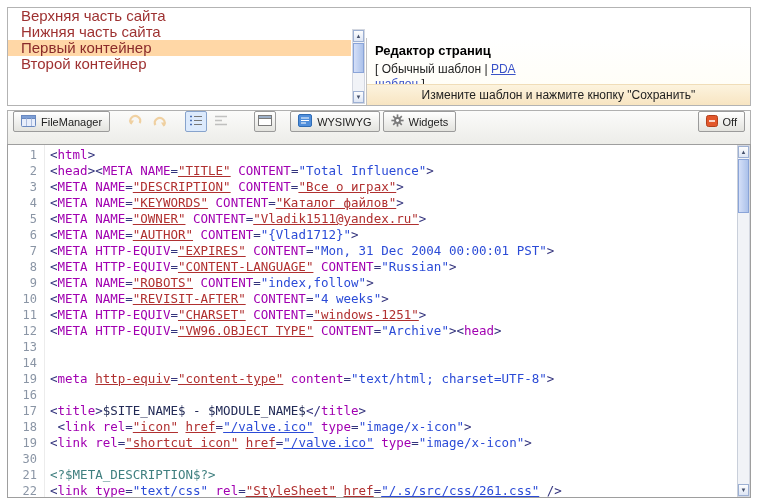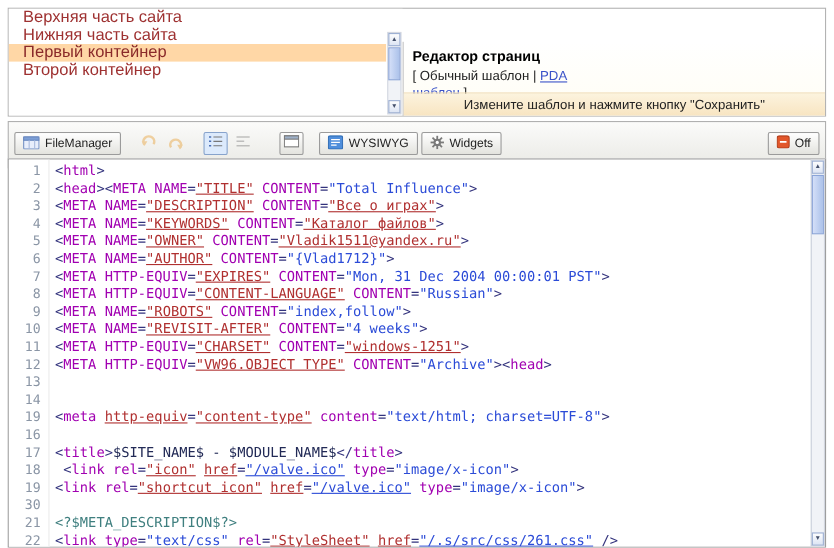--- a/index.html
+++ b/index.html
@@ -42,21 +42,21 @@
   .sb-thumb { position:absolute; left:0; width:11px;
               background:linear-gradient(90deg,#d4dff8,#acc2ea); border:1px solid #8aa4d8; cursor:pointer; }
   .list-sb { top:21px; bottom:1px; right:1px; }
   .list-sb .sb-thumb { top:13px; height:30px; }
   .ed-sb { top:0; bottom:0; right:0; border-left:1px solid #c9cfda; }
   .ed-sb .sb-thumb { top:13px; height:54px; }
 
   
   .toolbar { position:absolute; left:7px; top:110px; width:744px; height:43px;
              border:1px solid #b0b0b0; background:linear-gradient(#fbfbfa,#e9e9e4);
-             display:flex; align-items:flex-end; padding:11px 5px; gap:3px; }
+             display:flex; align-items:flex-start; padding:0 5px; gap:3px; }
   .tb-btn { display:inline-flex; align-items:center; gap:5px; height:21px;
             border:1px solid #9b9b9b; border-radius:2px; cursor:pointer;
             background:linear-gradient(#ffffff,#e3e3de); padding:0 7px; font-size:11px; color:#222;
             font-family:"Liberation Sans", sans-serif; }
   .tb-ico { display:inline-flex; align-items:center; justify-content:center;
             width:22px; height:21px; cursor:pointer; border:1px solid transparent; border-radius:2px; }
   .tb-ico.disabled { opacity:.45; cursor:default; }
   .tb-ico.active { border-color:#87a3cc; background:#dceafc; }
   .spacer { flex:1; }
   .gap-s { width:8px; } .gap-m { width:16px; }

